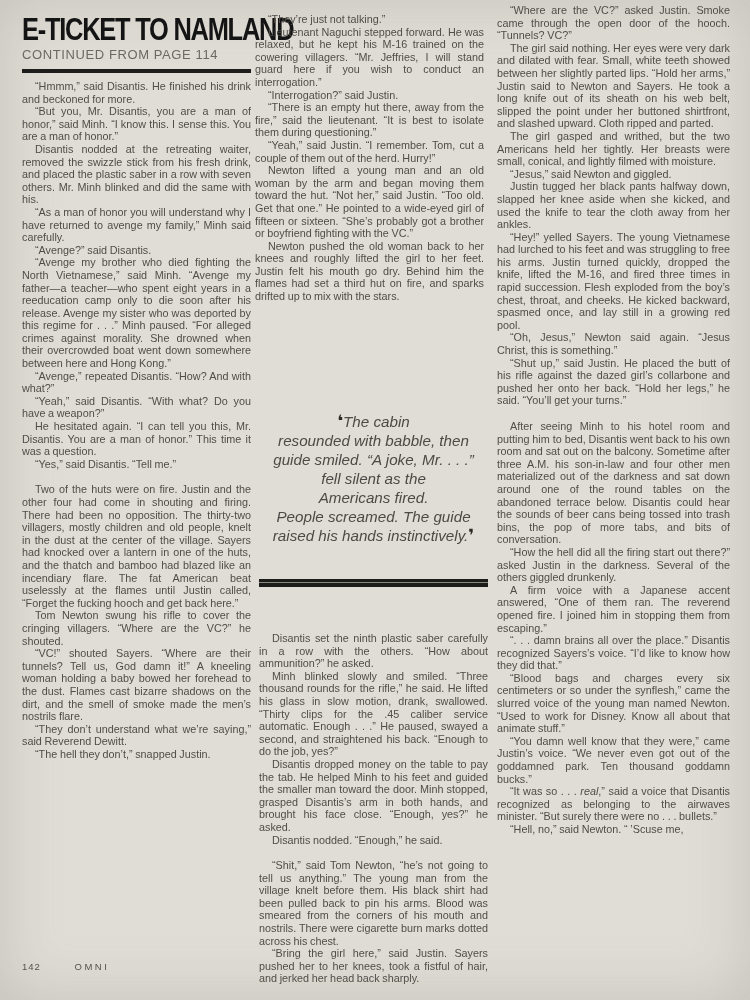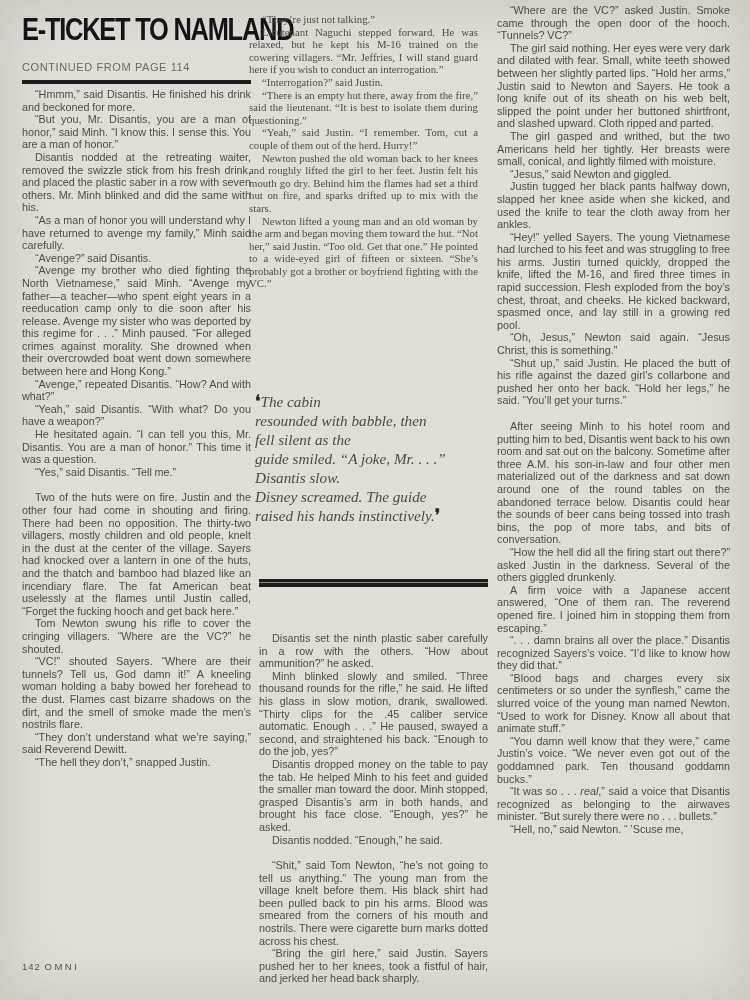--- a/index.html
+++ b/index.html
@@ -3,40 +3,40 @@
 <meta charset="utf-8">
 <style>
   html,body{margin:0;padding:0;}
   body{width:750px;height:1000px;background:#b8b5ae;font-family:"Liberation Sans","DejaVu Sans",sans-serif;}
   .page{position:relative;width:750px;height:1000px;background:#e0ddd6;overflow:hidden;
         box-shadow:inset 0 0 60px rgba(120,115,105,.25);}
   
   .hdr{position:absolute;left:22px;top:14px;width:229px;}
   .title{font-size:31px;font-weight:700;color:#141414;letter-spacing:-1.5px;
          transform:scaleX(.82);transform-origin:left top;white-space:nowrap;margin:0;line-height:1;}
-  .continued{font-size:11px;color:#6c6963;letter-spacing:.6px;margin-top:16px;}
+  .continued{font-size:13px;color:#6c6963;letter-spacing:.6px;margin-top:2px;}
   .hdr-rule{margin-top:7px;height:4px;background:#1d1d1b;}
   
   .col{position:absolute;color:#504d48;}
   .col p{font-size:10.8px;line-height:12.6px;text-align:justify;text-indent:13px;margin:0;
          word-spacing:-0.3px;}
   .col p.section-break{margin-top:13px;}
-  .col1{left:22px;top:88px;width:229px;}
-  .col2top{left:249px;top:13px;width:229px;font-family:Liberation Serif, serif;}
+  .col1{left:22px;top:80px;width:229px;}
+  .col2top{left:255px;top:13px;width:229px;}
   .col2bot{left:259px;top:632px;width:229px;}
   .col3{left:497px;top:4px;width:233px;}
   
-  .pullquote{position:absolute;left:255px;top:392px;width:237px;color:#4c4a46;font-family:Liberation Serif, serif;}
+  .pullquote{position:absolute;left:255px;top:412px;width:237px;text-align:center;color:#4c4a46;}
   .pullquote .pq-line{font-size:15.2px;line-height:19px;font-style:italic;}
   .pq-glyph{font-style:normal;font-weight:700;font-size:17px;color:#2c2a27;}
   .divider-rule{position:absolute;left:259px;top:579px;width:229px;height:8px;
     background:linear-gradient(#1c1c1a 0 3px,#8b887f 3px 4px,#1c1c1a 4px 8px);}
   
   .footer{position:absolute;left:22px;top:961px;font-size:9.5px;color:#55524d;letter-spacing:1px;}
-  .footer .mag{letter-spacing:2.5px;}
+  .footer .mag{margin-left:30px;letter-spacing:2.5px;}
   em{font-style:italic;}
 </style>
 </head>
 <body>
 
 <div class="page">
 
   <div class="hdr">
     <h1 class="title">E-TICKET TO NAMLAND</h1>
     <div class="continued">CONTINUED FROM PAGE 114</div>
@@ -60,31 +60,31 @@
       <p>“They don’t understand what we’re saying,” said Reverend Dewitt.</p>
       <p>“The hell they don’t,” snapped Justin.</p>
     </div>
 
   <div class="col col2top">
       <p>“They’re just not talking.”</p>
       <p>Lieutenant Naguchi stepped forward. He was relaxed, but he kept his M-16 trained on the cowering villagers. “Mr. Jeffries, I will stand guard here if you wish to conduct an interrogation.”</p>
       <p>“Interrogation?” said Justin.</p>
       <p>“There is an empty hut there, away from the fire,” said the lieutenant. “It is best to isolate them during questioning.”</p>
       <p>“Yeah,” said Justin. “I remember. Tom, cut a couple of them out of the herd. Hurry!”</p>
+      <p>Newton lifted a young man and an old woman by the arm and began moving them toward the hut. “Not her,” said Justin. “Too old. Get that one.” He pointed to a wide-eyed girl of fifteen or sixteen. “She’s probably got a brother or boyfriend fighting with the VC.”</p>
       <p>Newton pushed the old woman back to her knees and roughly lifted the girl to her feet. Justin felt his mouth go dry. Behind him the flames had set a third hut on fire, and sparks drifted up to mix with the stars.</p>
-      <p>Newton lifted a young man and an old woman by the arm and began moving them toward the hut. “Not her,” said Justin. “Too old. Get that one.” He pointed to a wide-eyed girl of fifteen or sixteen. “She’s probably got a brother or boyfriend fighting with the VC.”</p>
     </div>
 
   <div class="pullquote">
       <div class="pq-line"><span class="pq-glyph">❛</span>The cabin</div>
       <div class="pq-line">resounded with babble, then</div>
+      <div class="pq-line">guide smiled. “A joke, Mr. . . .”</div>
       <div class="pq-line">fell silent as the</div>
-      <div class="pq-line">guide smiled. “A joke, Mr. . . .”</div>
-      <div class="pq-line">Disantis slow.</div>
-      <div class="pq-line">Disney screamed. The guide</div>
+      <div class="pq-line">Americans fired.</div>
+      <div class="pq-line">People screamed. The guide</div>
       <div class="pq-line">raised his hands instinctively.<span class="pq-glyph">❜</span></div>
     </div>
 
   <div class="divider-rule"></div>
 
   <div class="col col2bot">
       <p>Disantis set the ninth plastic saber carefully in a row with the others. “How about ammunition?” he asked.</p>
       <p>Minh blinked slowly and smiled. “Three thousand rounds for the rifle,” he said. He lifted his glass in slow motion, drank, swallowed. “Thirty clips for the .45 caliber service automatic. Enough . . .” He paused, swayed a second, and straightened his back. “Enough to do the job, yes?”</p>
       <p>Disantis dropped money on the table to pay the tab. He helped Minh to his feet and guided the smaller man toward the door. Minh stopped, grasped Disantis’s arm in both hands, and brought his face close. “Enough, yes?” he asked.</p>
       <p>Disantis nodded. “Enough,” he said.</p>

